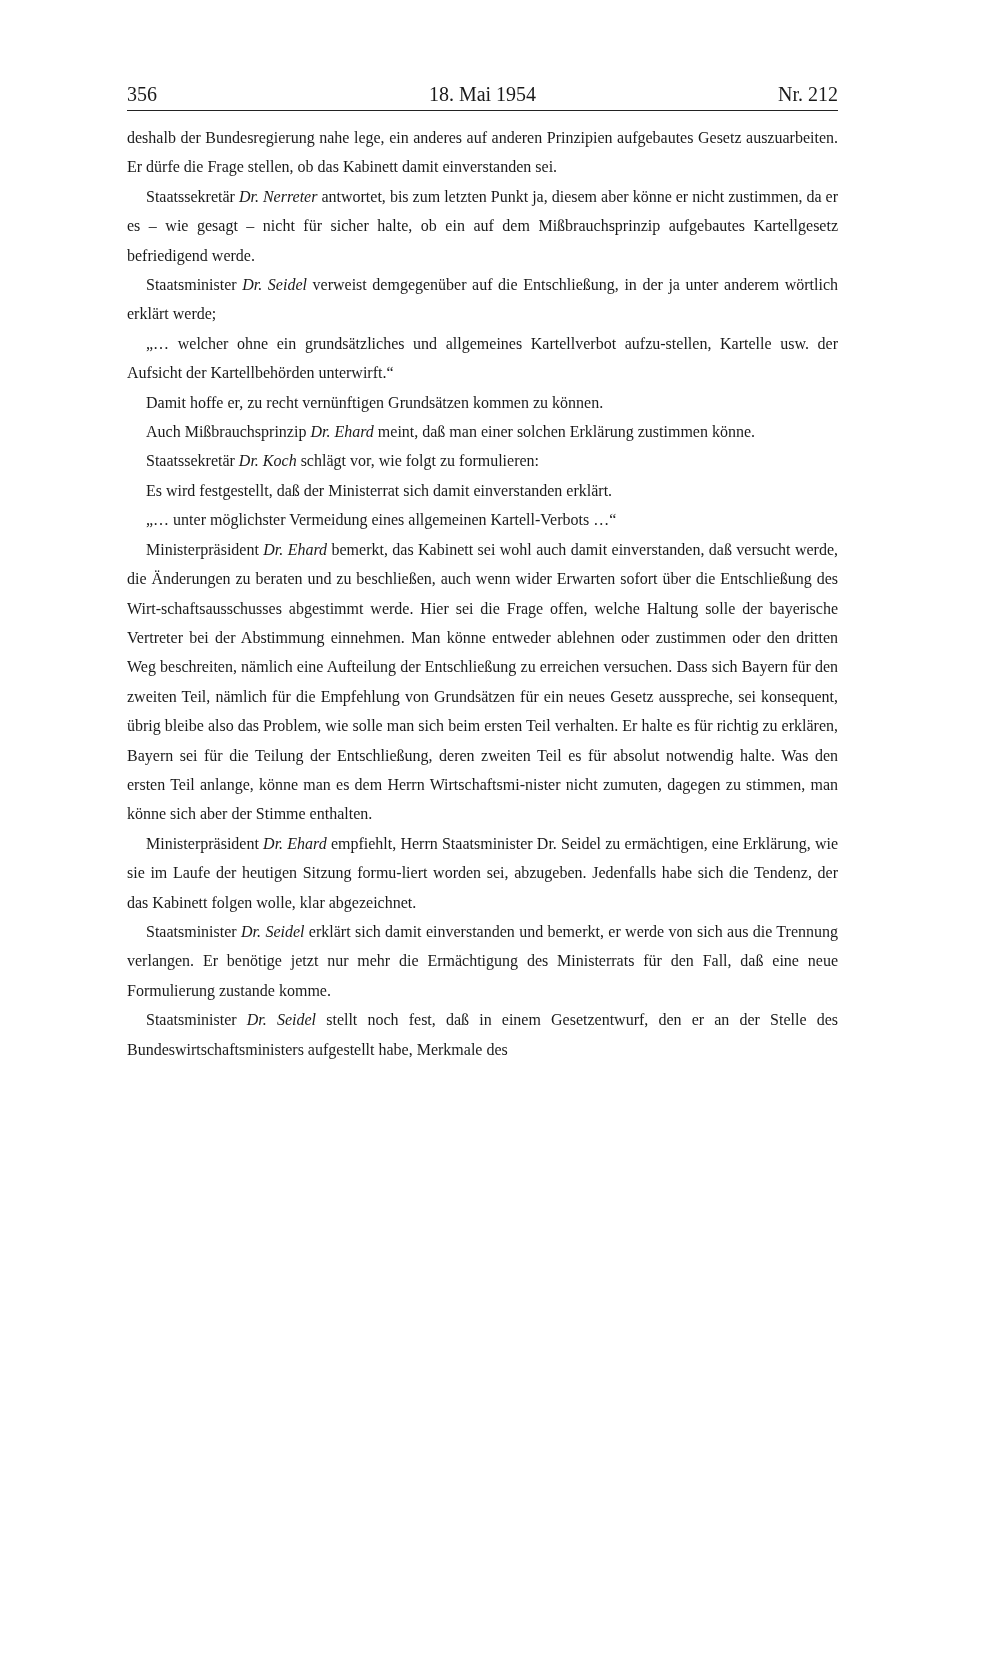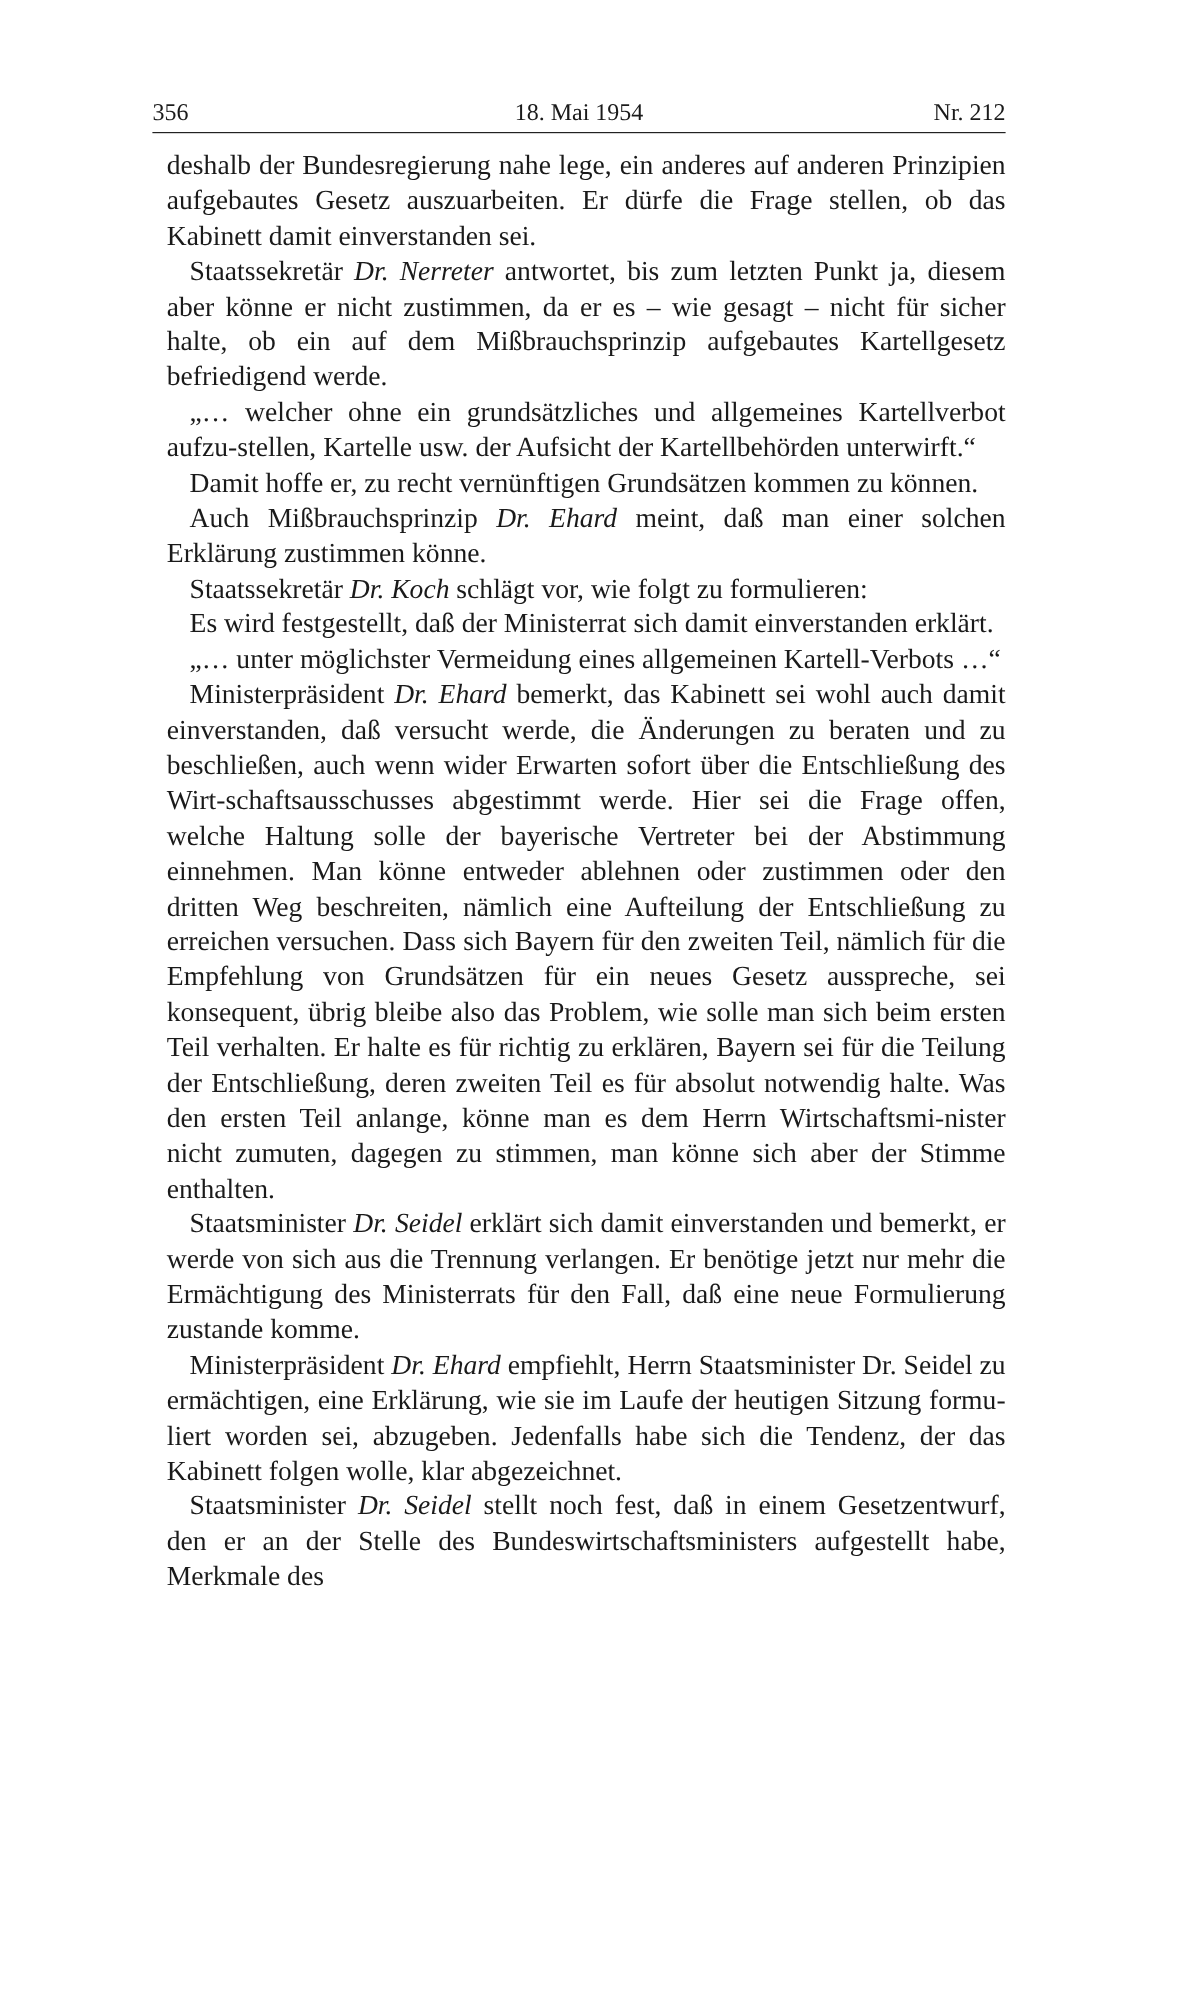--- a/index.html
+++ b/index.html
@@ -40,25 +40,24 @@
       top: 2px;
       text-align: center;
     }
     .running-head .nr {
       position: absolute;
       right: 0;
       top: 2px;
     }
     .body-text {
       margin-top: 12px;
-      font-size: 23px;
+      font-size: 16px;
       line-height: 29.4px;
       text-align: justify;
       hyphens: manual;
-      margin-left: 12px;
     }
     .body-text p {
       margin: 0;
       text-indent: 19px;
     }
     .body-text p.noindent {
       text-indent: 0;
     }
     .body-text em {
     }
@@ -68,24 +67,25 @@
 
 <div class="page">
   <div class="running-head">
     <span class="pn">356</span>
     <span class="date">18. Mai 1954</span>
     <span class="nr">Nr. 212</span>
   </div>
   <div class="body-text" id="body-text">
       <p class="noindent"><span>deshalb der Bundesregierung nahe lege, ein anderes auf anderen Prinzipien aufgebautes Gesetz auszuarbeiten. Er dürfe die Frage stellen, ob das Kabinett damit einverstanden sei.</span></p>
       <p><span>Staatssekretär </span><em>Dr. Nerreter</em><span> antwortet, bis zum letzten Punkt ja, diesem aber könne er nicht zustimmen, da er es – wie gesagt – nicht für sicher halte, ob ein auf dem Mißbrauchsprinzip aufgebautes Kartellgesetz befriedigend werde.</span></p>
+      <p><span>Staatsminister </span><em>Dr. Seidel</em><span> verweist demgegenüber auf die Entschließung, in der ja unter anderem wörtlich erklärt werde;</span></p>
       <p><span>„… welcher ohne ein grundsätzliches und allgemeines Kartellverbot aufzu-stellen, Kartelle usw. der Aufsicht der Kartellbehörden unterwirft.“</span></p>
       <p><span>Damit hoffe er, zu recht vernünftigen Grundsätzen kommen zu können.</span></p>
       <p><span>Auch Mißbrauchsprinzip </span><em>Dr. Ehard</em><span> meint, daß man einer solchen Erklärung zustimmen könne.</span></p>
       <p><span>Staatssekretär </span><em>Dr. Koch</em><span> schlägt vor, wie folgt zu formulieren:</span></p>
       <p><span>Es wird festgestellt, daß der Ministerrat sich damit einverstanden erklärt.</span></p>
       <p><span>„… unter möglichster Vermeidung eines allgemeinen Kartell-Verbots …“</span></p>
       <p><span>Ministerpräsident </span><em>Dr. Ehard</em><span> bemerkt, das Kabinett sei wohl auch damit einverstanden, daß versucht werde, die Änderungen zu beraten und zu beschließen, auch wenn wider Erwarten sofort über die Entschließung des Wirt-schaftsausschusses abgestimmt werde. Hier sei die Frage offen, welche Haltung solle der bayerische Vertreter bei der Abstimmung einnehmen. Man könne entweder ablehnen oder zustimmen oder den dritten Weg beschreiten, nämlich eine Aufteilung der Entschließung zu erreichen versuchen. Dass sich Bayern für den zweiten Teil, nämlich für die Empfehlung von Grundsätzen für ein neues Gesetz ausspreche, sei konsequent, übrig bleibe also das Problem, wie solle man sich beim ersten Teil verhalten. Er halte es für richtig zu erklären, Bayern sei für die Teilung der Entschließung, deren zweiten Teil es für absolut notwendig halte. Was den ersten Teil anlange, könne man es dem Herrn Wirtschaftsmi-nister nicht zumuten, dagegen zu stimmen, man könne sich aber der Stimme enthalten.</span></p>
+      <p><span>Ministerpräsident </span><em>Dr. Ehard</em><span> empfiehlt, Herrn Staatsminister Dr. Seidel zu ermächtigen, eine Erklärung, wie sie im Laufe der heutigen Sitzung formu-liert worden sei, abzugeben. Jedenfalls habe sich die Tendenz, der das Kabinett folgen wolle, klar abgezeichnet.</span></p>
       <p><span>Staatsminister </span><em>Dr. Seidel</em><span> erklärt sich damit einverstanden und bemerkt, er werde von sich aus die Trennung verlangen. Er benötige jetzt nur mehr die Ermächtigung des Ministerrats für den Fall, daß eine neue Formulierung zustande komme.</span></p>
-      <p><span>Ministerpräsident </span><em>Dr. Ehard</em><span> empfiehlt, Herrn Staatsminister Dr. Seidel zu ermächtigen, eine Erklärung, wie sie im Laufe der heutigen Sitzung formu-liert worden sei, abzugeben. Jedenfalls habe sich die Tendenz, der das Kabinett folgen wolle, klar abgezeichnet.</span></p>
       <p><span>Staatsminister </span><em>Dr. Seidel</em><span> stellt noch fest, daß in einem Gesetzentwurf, den er an der Stelle des Bundeswirtschaftsministers aufgestellt habe, Merkmale des</span></p>
     </div>
 </div>
 
 </body></html>

